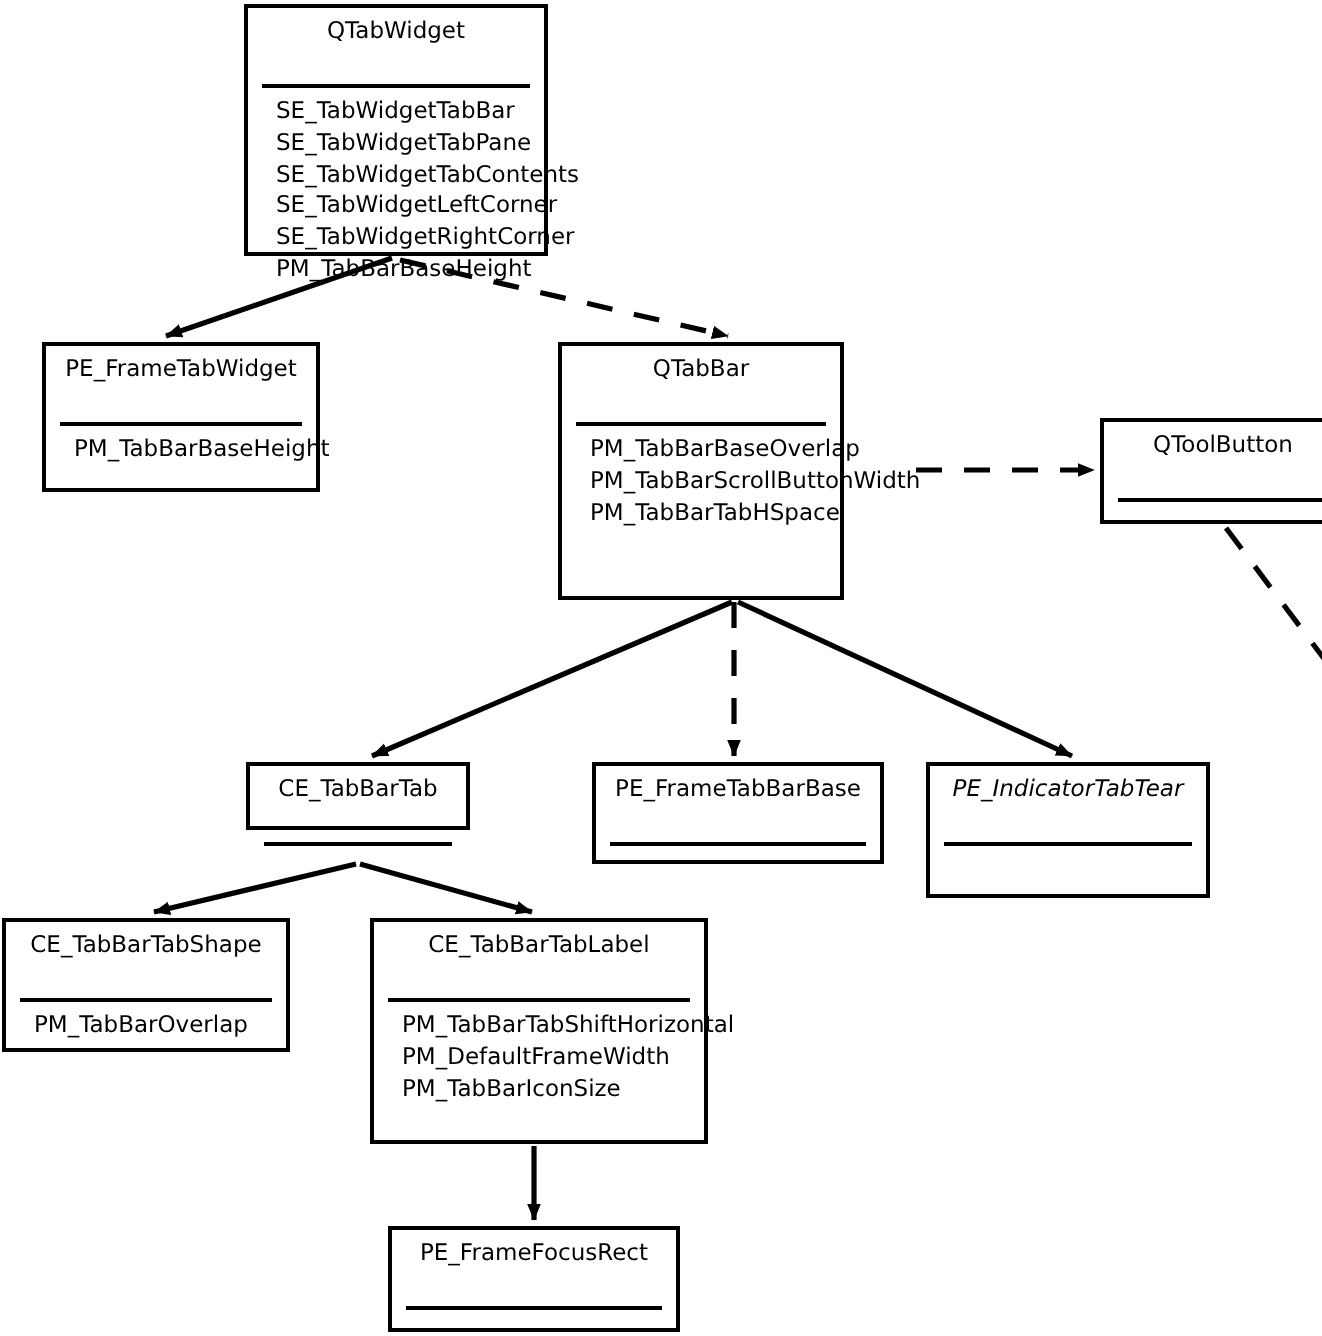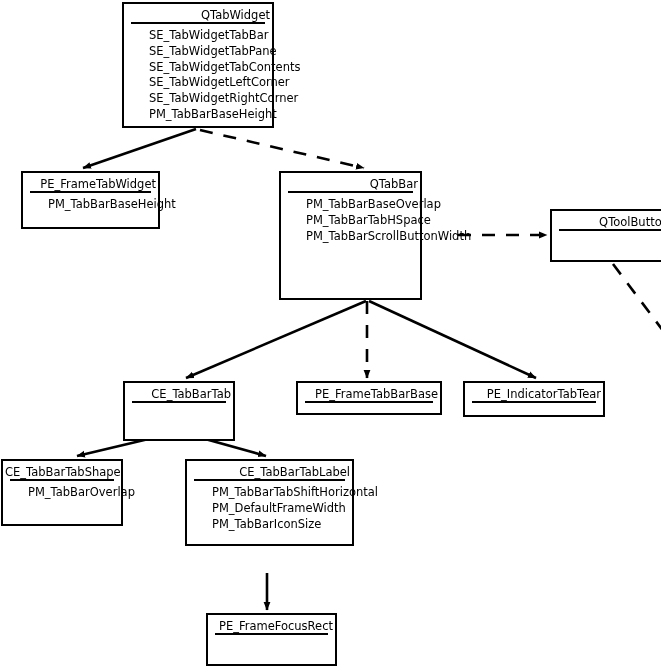--- a/index.html
+++ b/index.html
@@ -24,40 +24,40 @@
     pointer-events: none;
   }
   .uml-box {
     position: absolute;
     box-sizing: border-box;
     border: 2px solid #000000;
     background: #ffffff;
     z-index: 2;
   }
   .uml-title {
-    text-align: right;
+    text-align: center;
     font-size: 11.5px;
     color: #000000;
     line-height: 1.25;
-    padding: 4px 2px 0 2px;
+    padding: 4px 2px 20px 2px;
     white-space: nowrap;
   }
   .uml-rule {
     height: 0;
     border-top: 2px solid #000000;
     margin: 0 7px;
   }
   .uml-members {
     padding: 4px 0 4px 0;
   }
   .uml-member {
     font-size: 11.5px;
     color: #000000;
     line-height: 1.36;
-    padding-left: 25px;
+    padding-left: 14px;
     white-space: nowrap;
   }
   .uml-empty {
     height: 22px;
   }
 </style>
 </head>
 <body>
 
 <div id="canvas">
@@ -96,79 +96,79 @@
     <div class="uml-members">
       <div class="uml-member">SE_TabWidgetTabBar</div>
       <div class="uml-member">SE_TabWidgetTabPane</div>
       <div class="uml-member">SE_TabWidgetTabContents</div>
       <div class="uml-member">SE_TabWidgetLeftCorner</div>
       <div class="uml-member">SE_TabWidgetRightCorner</div>
       <div class="uml-member">PM_TabBarBaseHeight</div>
     </div>
   </div>
 
-  <div class="uml-box" style="left:21px; top:171px; width:139px; height:58px;">
+  <div class="uml-box" style="left:21px; top:171px; width:139px; height:75px;">
     <div class="uml-title">PE_FrameTabWidget</div>
     <div class="uml-rule"></div>
     <div class="uml-members">
       <div class="uml-member">PM_TabBarBaseHeight</div>
     </div>
   </div>
 
   <div class="uml-box" style="left:279px; top:171px; width:143px; height:129px;">
     <div class="uml-title">QTabBar</div>
     <div class="uml-rule"></div>
     <div class="uml-members">
       <div class="uml-member">PM_TabBarBaseOverlap</div>
+      <div class="uml-member">PM_TabBarScrollButtonWidth</div>
       <div class="uml-member">PM_TabBarTabHSpace</div>
-      <div class="uml-member">PM_TabBarScrollButtonWidth</div>
     </div>
   </div>
 
   <div class="uml-box" style="left:550px; top:209px; width:123px; height:53px;">
     <div class="uml-title">QToolButton</div>
     <div class="uml-rule"></div>
     <div class="uml-members uml-empty"></div>
   </div>
 
-  <div class="uml-box" style="left:123px; top:381px; width:112px; height:60px;">
+  <div class="uml-box" style="left:123px; top:381px; width:112px; height:34px;">
     <div class="uml-title">CE_TabBarTab</div>
     <div class="uml-rule"></div>
     <div class="uml-members uml-empty"></div>
   </div>
 
-  <div class="uml-box" style="left:296px; top:381px; width:146px; height:34px;">
+  <div class="uml-box" style="left:296px; top:381px; width:146px; height:51px;">
     <div class="uml-title">PE_FrameTabBarBase</div>
     <div class="uml-rule"></div>
     <div class="uml-members uml-empty"></div>
   </div>
 
-  <div class="uml-box" style="left:463px; top:381px; width:142px; height:36px;">
+  <div class="uml-box" style="left:463px; top:381px; width:142px; height:68px;font-style:italic;">
     <div class="uml-title">PE_IndicatorTabTear</div>
     <div class="uml-rule"></div>
     <div class="uml-members uml-empty"></div>
   </div>
 
-  <div class="uml-box" style="left:1px; top:459px; width:122px; height:67px;">
+  <div class="uml-box" style="left:1px; top:459px; width:144px; height:67px;">
     <div class="uml-title">CE_TabBarTabShape</div>
     <div class="uml-rule"></div>
     <div class="uml-members">
       <div class="uml-member">PM_TabBarOverlap</div>
     </div>
   </div>
 
-  <div class="uml-box" style="left:185px; top:459px; width:169px; height:87px;">
+  <div class="uml-box" style="left:185px; top:459px; width:169px; height:113px;">
     <div class="uml-title">CE_TabBarTabLabel</div>
     <div class="uml-rule"></div>
     <div class="uml-members">
       <div class="uml-member">PM_TabBarTabShiftHorizontal</div>
       <div class="uml-member">PM_DefaultFrameWidth</div>
       <div class="uml-member">PM_TabBarIconSize</div>
     </div>
   </div>
 
-  <div class="uml-box" style="left:194px; top:613px; width:131px; height:53px;margin-left:12px;">
+  <div class="uml-box" style="left:194px; top:613px; width:146px; height:53px;">
     <div class="uml-title">PE_FrameFocusRect</div>
     <div class="uml-rule"></div>
     <div class="uml-members uml-empty"></div>
   </div>
 
 </div>
 
 </body></html>

